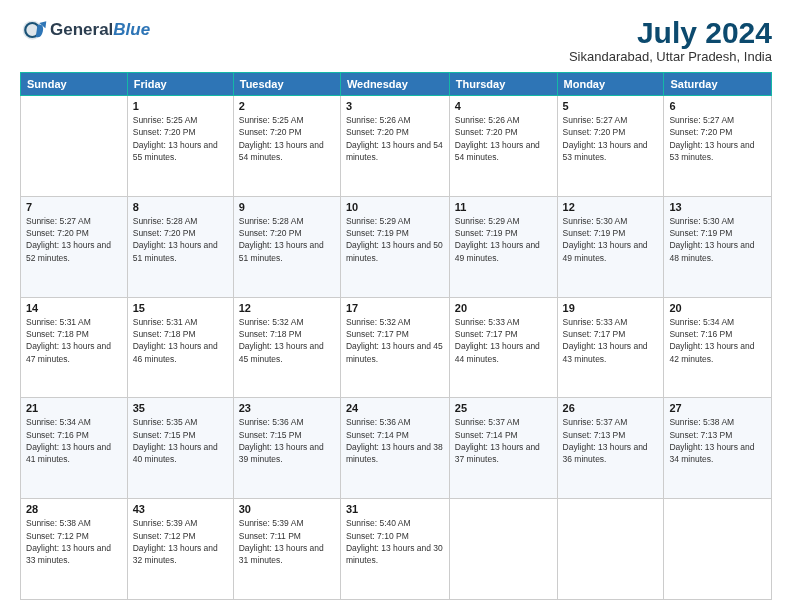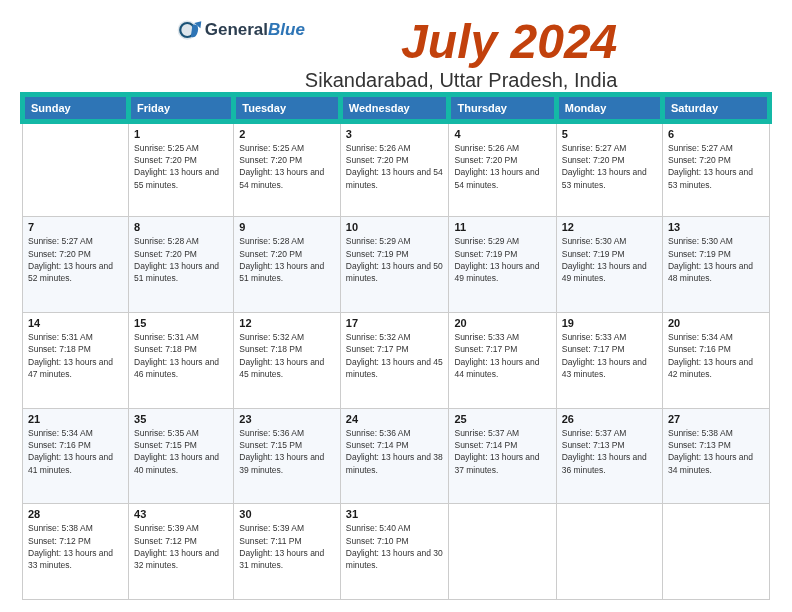--- a/index.html
+++ b/index.html
@@ -12,22 +12,23 @@
     }
     .page {
       width: 792px;
       height: 612px;
       padding: 16px 20px 12px 20px;
       display: flex;
       flex-direction: column;
     }
     .header {
       display: flex;
-      justify-content: center;
+      justify-content: space-between;
       align-items: flex-start;
+      margin-bottom: 8px;
     }
     .logo-area {
       display: flex;
       flex-direction: column;
       align-items: flex-start;
     }
     .logo-text {
       display: flex;
       align-items: center;
       font-size: 18px;
@@ -36,45 +37,44 @@
     }
     .logo-icon {
       width: 28px;
       height: 28px;
       margin-right: 2px;
     }
     .title-area {
       text-align: right;
     }
     .month-title {
-      font-size: 48px;
-      font-weight: bold;
-      color: #c2410c;
+      font-size: 30px;
+      font-weight: bold;
+      color: #0c4a6e;
       line-height: 1.1;
-      font-style: italic;
     }
     .location-title {
-      font-size: 20px;
+      font-size: 13px;
       color: #333;
       font-weight: normal;
     }
     .calendar-table {
       width: 100%;
       border-collapse: collapse;
       flex: 1;
       font-size: 9px;
     }
     .calendar-table th {
       background-color: #2e75b6;
       color: #fff;
       text-align: left;
       padding: 5px 6px;
       font-size: 11px;
       font-weight: bold;
-      border: 5px solid #14b8a6;
+      border: 1px solid #14b8a6;
     }
     .calendar-table td {
       border: 1px solid #ccc;
       vertical-align: top;
       padding: 4px 5px;
       width: 113px;
       height: 80px;
     }
     .day-number {
       font-size: 11px;

